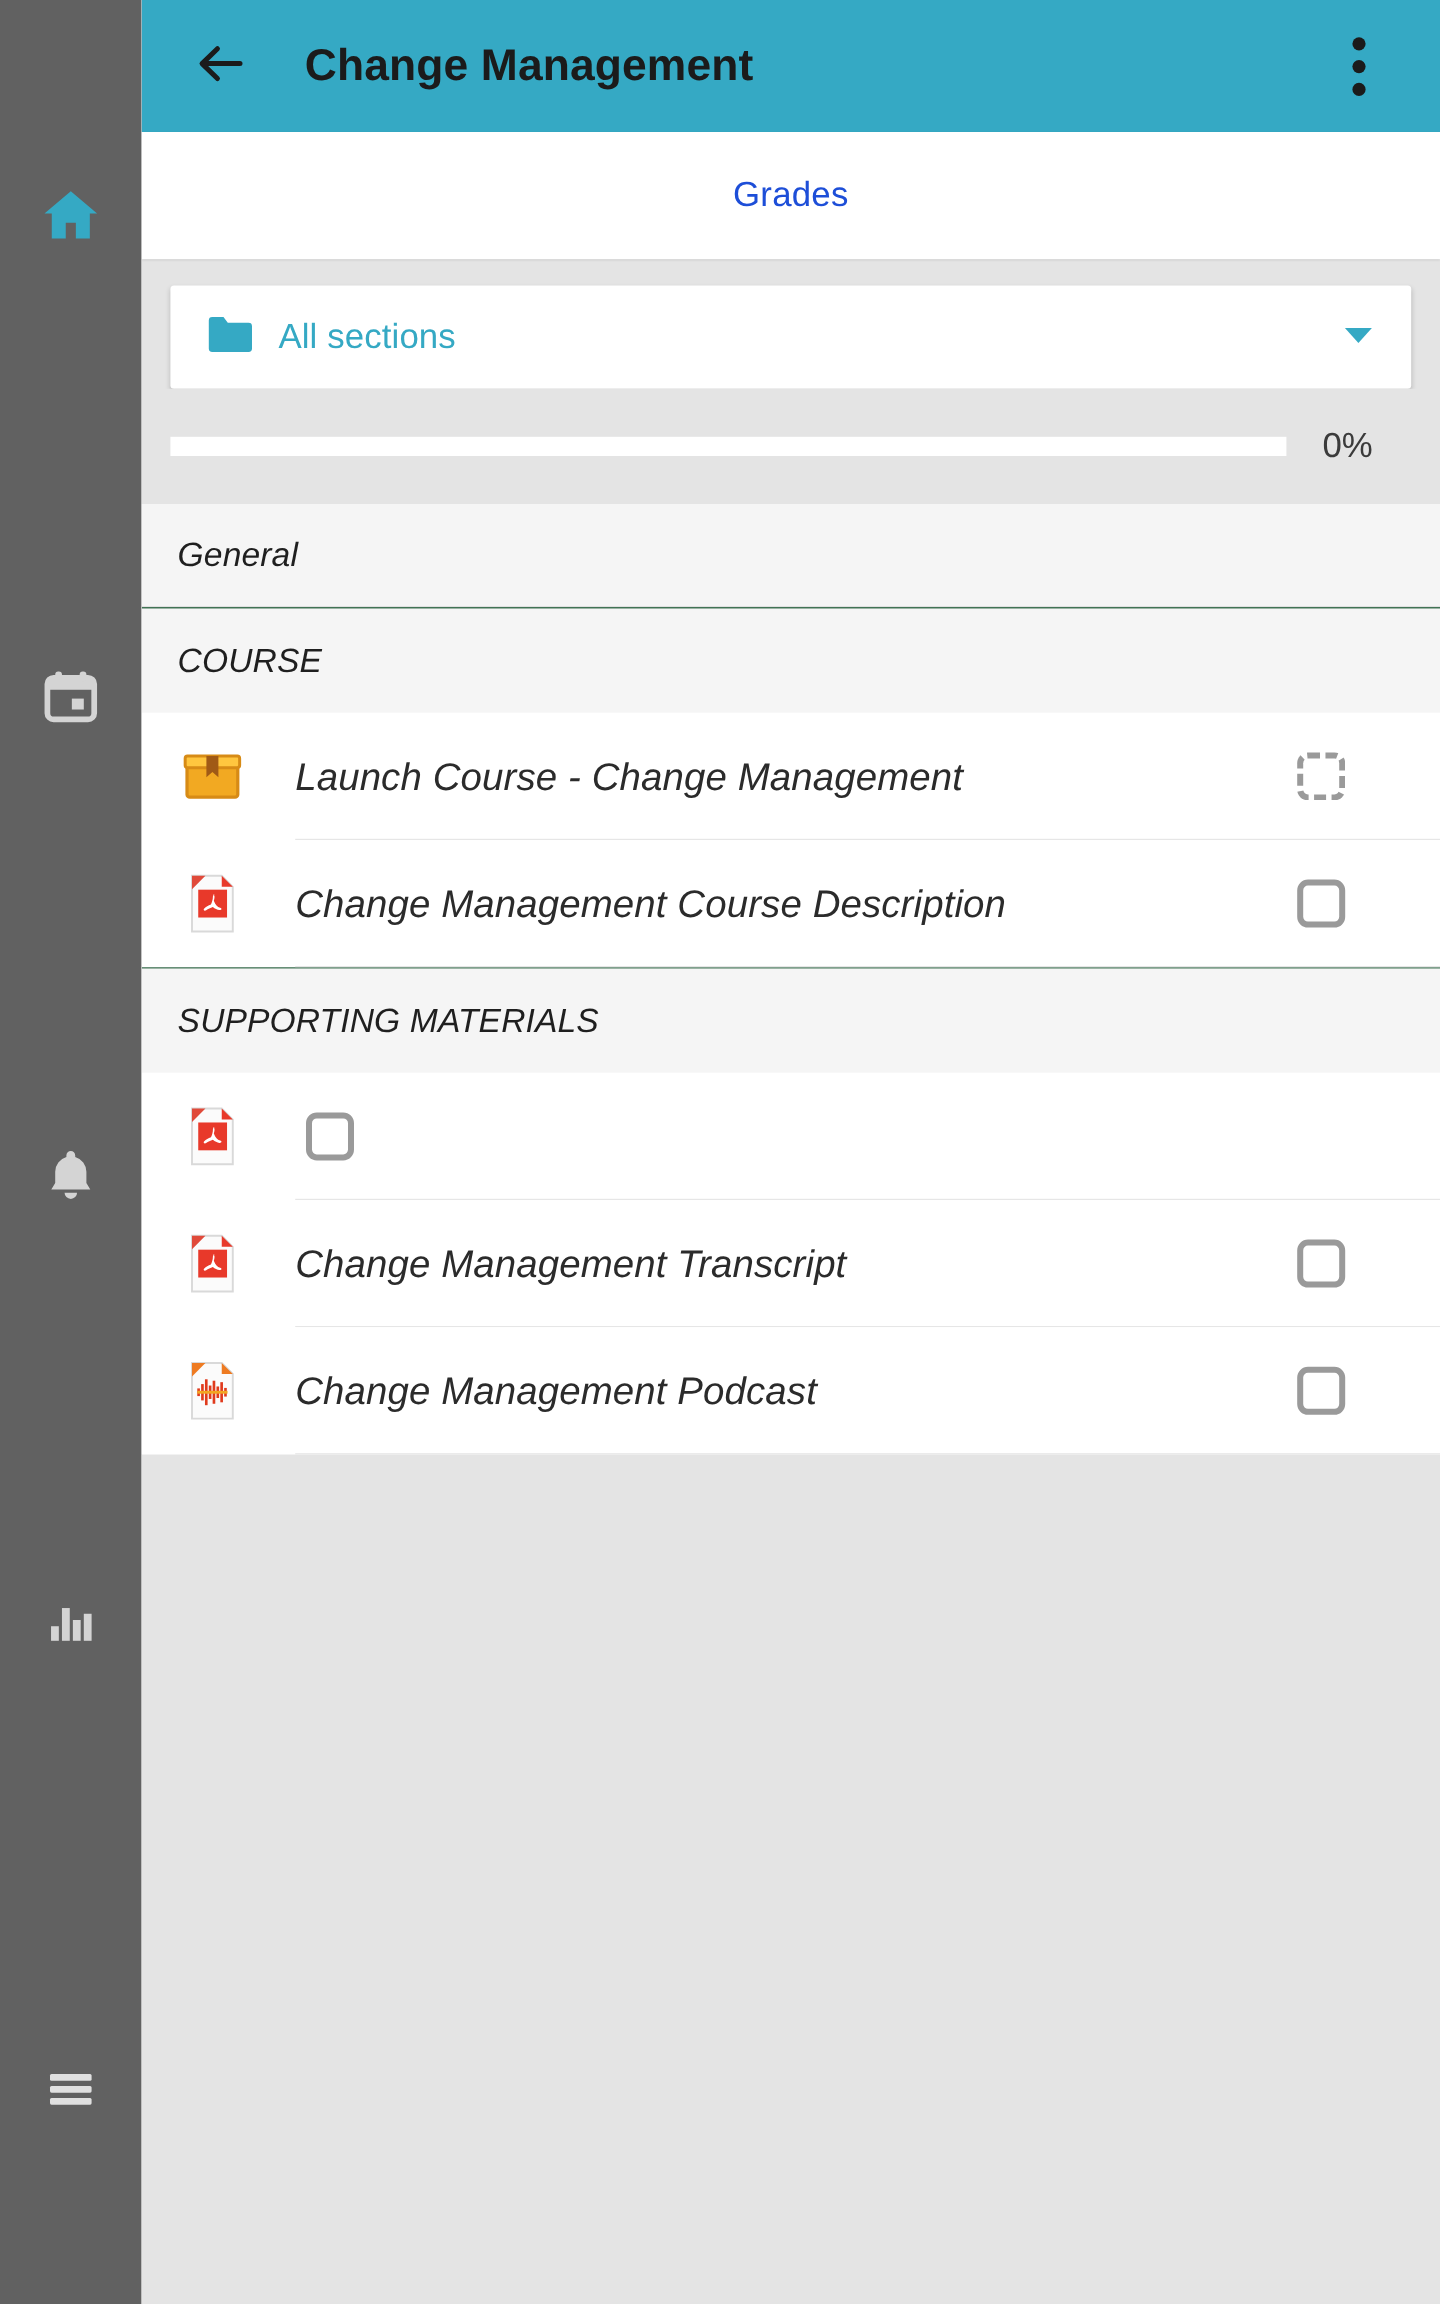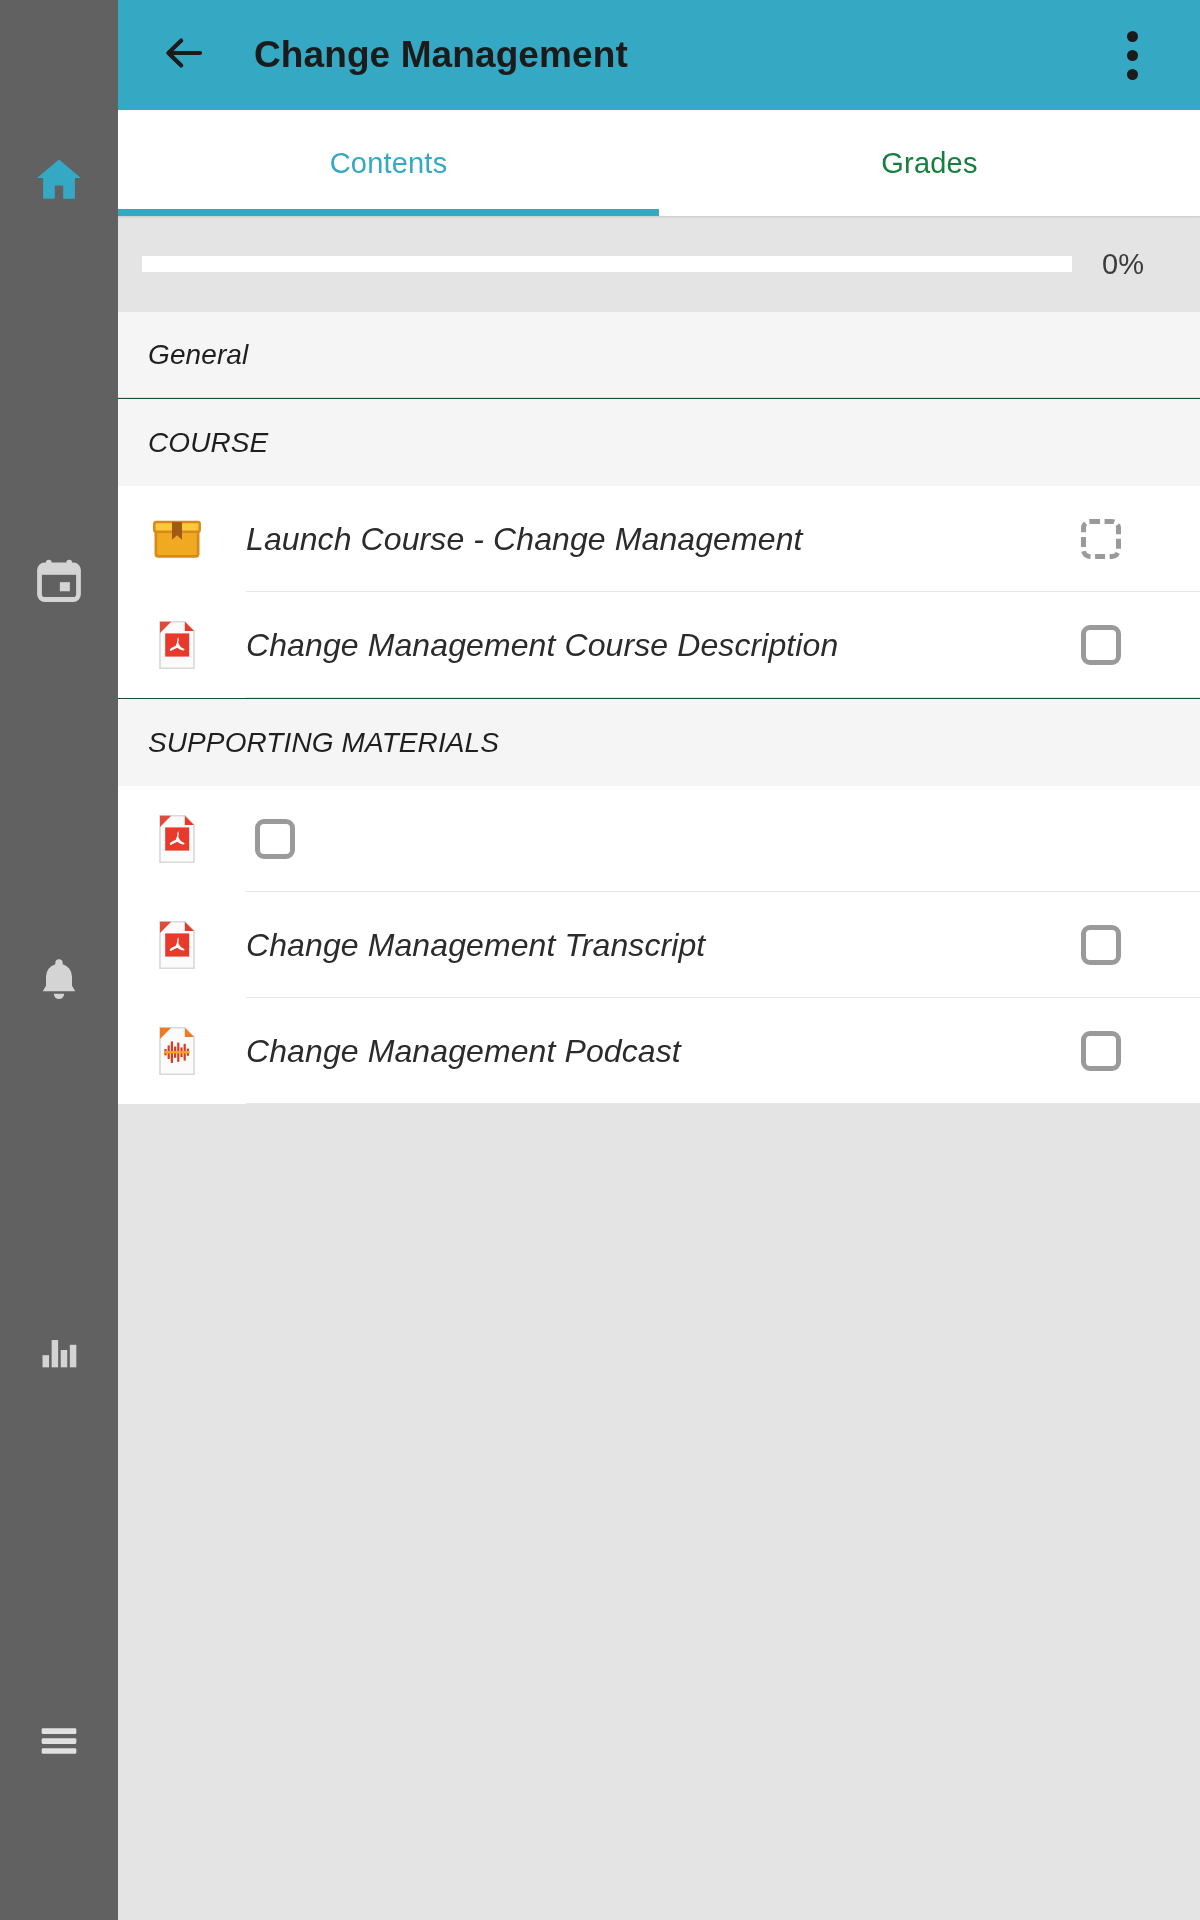--- a/index.html
+++ b/index.html
@@ -97,21 +97,21 @@
     position: relative;
     box-shadow: 0 1px 2px rgba(0,0,0,0.13);
     z-index: 3;
   }
   .tab {
     flex: 1 1 50%;
     display: flex;
     align-items: center;
     justify-content: center;
     font-size: 29px;
-    color: #15803d;
+    color: #1d4ed8;
     position: relative;
     letter-spacing: 0.2px;
   }
   .tab.active { color: #35a9c4; }
   .tab.active::after {
     content: "";
     position: absolute;
     left: 0; right: 0; bottom: 0;
     height: 7px;
     background: #35a9c4;
@@ -321,30 +321,42 @@
       <div class="appbar-title">Change Management</div>
       <div class="appbar-spacer"></div>
       <div class="appbar-menu">
         <i></i>
         <i></i>
         <i></i>
       </div>
     </div>
 
     <div class="tabs">
-      <div class="tab active">
-        <span>Contents</span>
-      </div>
       <div class="tab">
         <span>Grades</span>
       </div>
     </div>
 
     <div class="body-scroll">
 
+      <div class="selector-wrap">
+        <div class="selector-card">
+          <span class="folder-icon">
+            <svg width="44" height="36" viewBox="0 0 24 20">
+              <path fill="#35a9c4" d="M2 3.4A1.6 1.6 0 0 1 3.6 1.8h5.2l2 2.6h9.6A1.6 1.6 0 0 1 22 6v10.4a1.6 1.6 0 0 1-1.6 1.6H3.6A1.6 1.6 0 0 1 2 16.4z"></path>
+            </svg>
+          </span>
+          <span class="selector-label">All sections</span>
+          <span class="selector-caret">
+            <svg width="28" height="18" viewBox="0 0 24 16">
+                <path fill="#35a9c4" d="M2 3h20L12 14z"></path>
+              </svg>
+          </span>
+        </div>
+      </div>
 
       <div class="progress-row">
         <div class="progress-track">
           <div class="progress-fill" style="width: 0%;"></div>
         </div>
         <div class="progress-pct">0%</div>
       </div>
 
       <div class="sheet">
 

